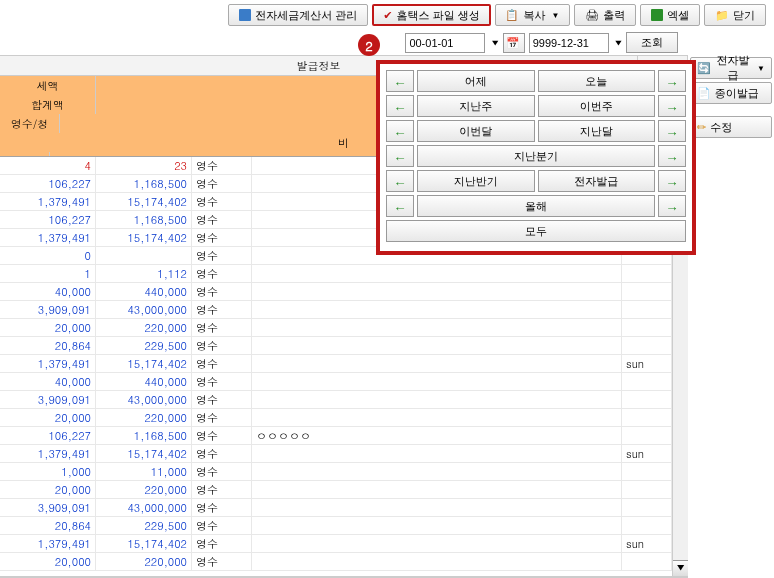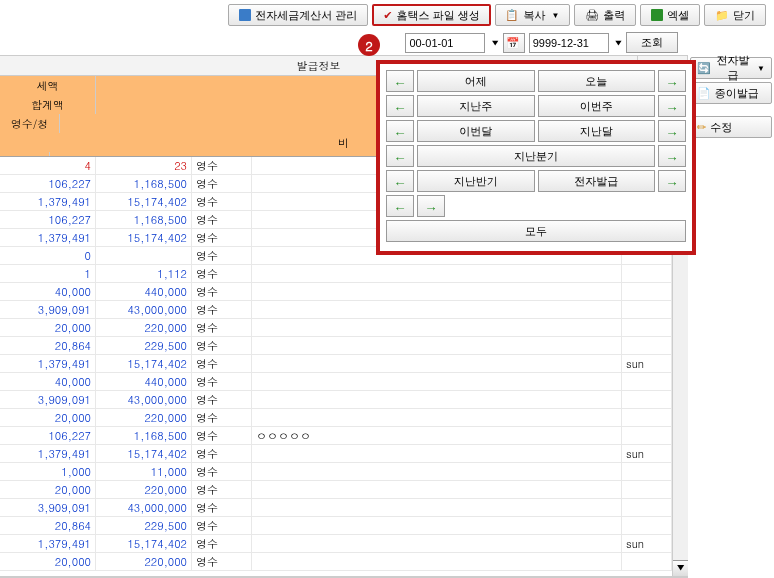--- a/index.html
+++ b/index.html
@@ -356,20 +356,21 @@
     <button class="arrow-btn right"></button>
   </div>
   <div class="date-popup-row">
     <button class="arrow-btn left"></button>
     <button class="period-btn">지난반기</button>
     <button class="period-btn">전자발급</button>
     <button class="arrow-btn right"></button>
   </div>
   <div class="date-popup-row">
     <button class="arrow-btn left"></button>
+    <button class="period-btn">올해</button>
     <button class="arrow-btn right"></button>
   </div>
   <div class="date-popup-row">
     <button class="all-btn">모두</button>
   </div>
 </div>
 
 <div class="marker marker2">2</div>
 
 </body></html>

